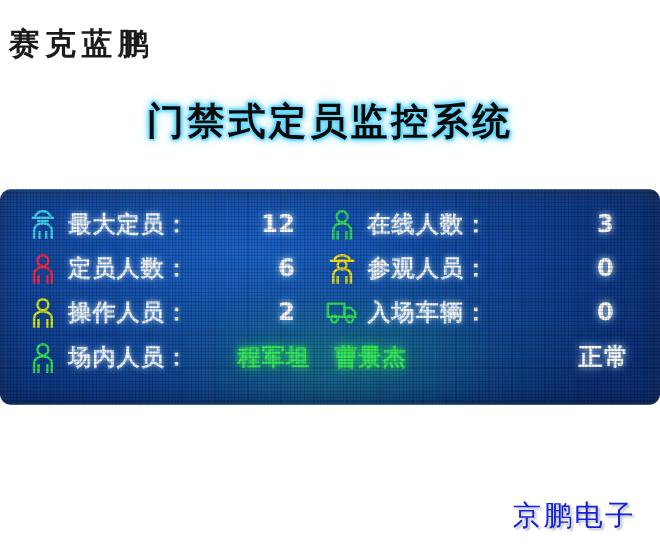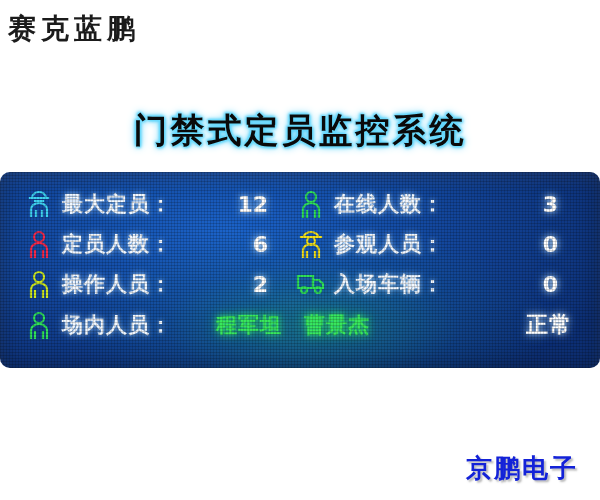--- a/index.html
+++ b/index.html
@@ -33,27 +33,27 @@
   .brand-blr  { color: #0b3fc4; }
   .brand-reg {
     font-size: 11px;
     color: #555a5e;
     vertical-align: super;
     letter-spacing: 0;
     margin-left: 3px;
     font-weight: normal;
   }
   .brand-cn {
-    font-family: Liberation Mono, monospace;
+    font-family: Liberation Serif, serif;
     font-size: 28px;
     font-weight: bold;
     color: #1b1b1b;
     letter-spacing: 5px;
     line-height: 34px;
-    margin-top: 8px;
+    margin-top: 18px;
     white-space: nowrap;
   }
 
   
   .main-title {
     position: absolute;
     left: 0;
     top: 88px;
     width: 600px;
     text-align: center;
@@ -62,21 +62,20 @@
     font-weight: bold;
     letter-spacing: 3px;
     color: #0a0a0a;
     text-shadow:
       0 0 2px #7fe4ff,
       0 0 4px #5fd8ff,
       1px 1px 3px #49cdfa,
       -1px -1px 3px #49cdfa,
       0 0 9px #2fc3f5;
     white-space: nowrap;
-    margin-top: 20px;
   }
 
   
   .led-panel {
     position: absolute;
     left: 0px;
     top: 172px;
     width: 600px;
     height: 196px;
     border-radius: 10px;
@@ -186,21 +185,21 @@
     white-space: nowrap;
   }
 
   
   .footer-brand {
     position: absolute;
     right: 22px;
     bottom: 14px;
     font-family: "DejaVu Sans", "Liberation Sans", sans-serif;
     font-size: 26px;
-    font-weight: bold;
+    font-weight: normal;
     letter-spacing: 2px;
     color: #1322d8;
     text-shadow: 2px 2px 2px rgba(130,130,130,0.55);
     white-space: nowrap;
   }
 
   svg { display: block; }
 </style>
 </head>
 <body>

